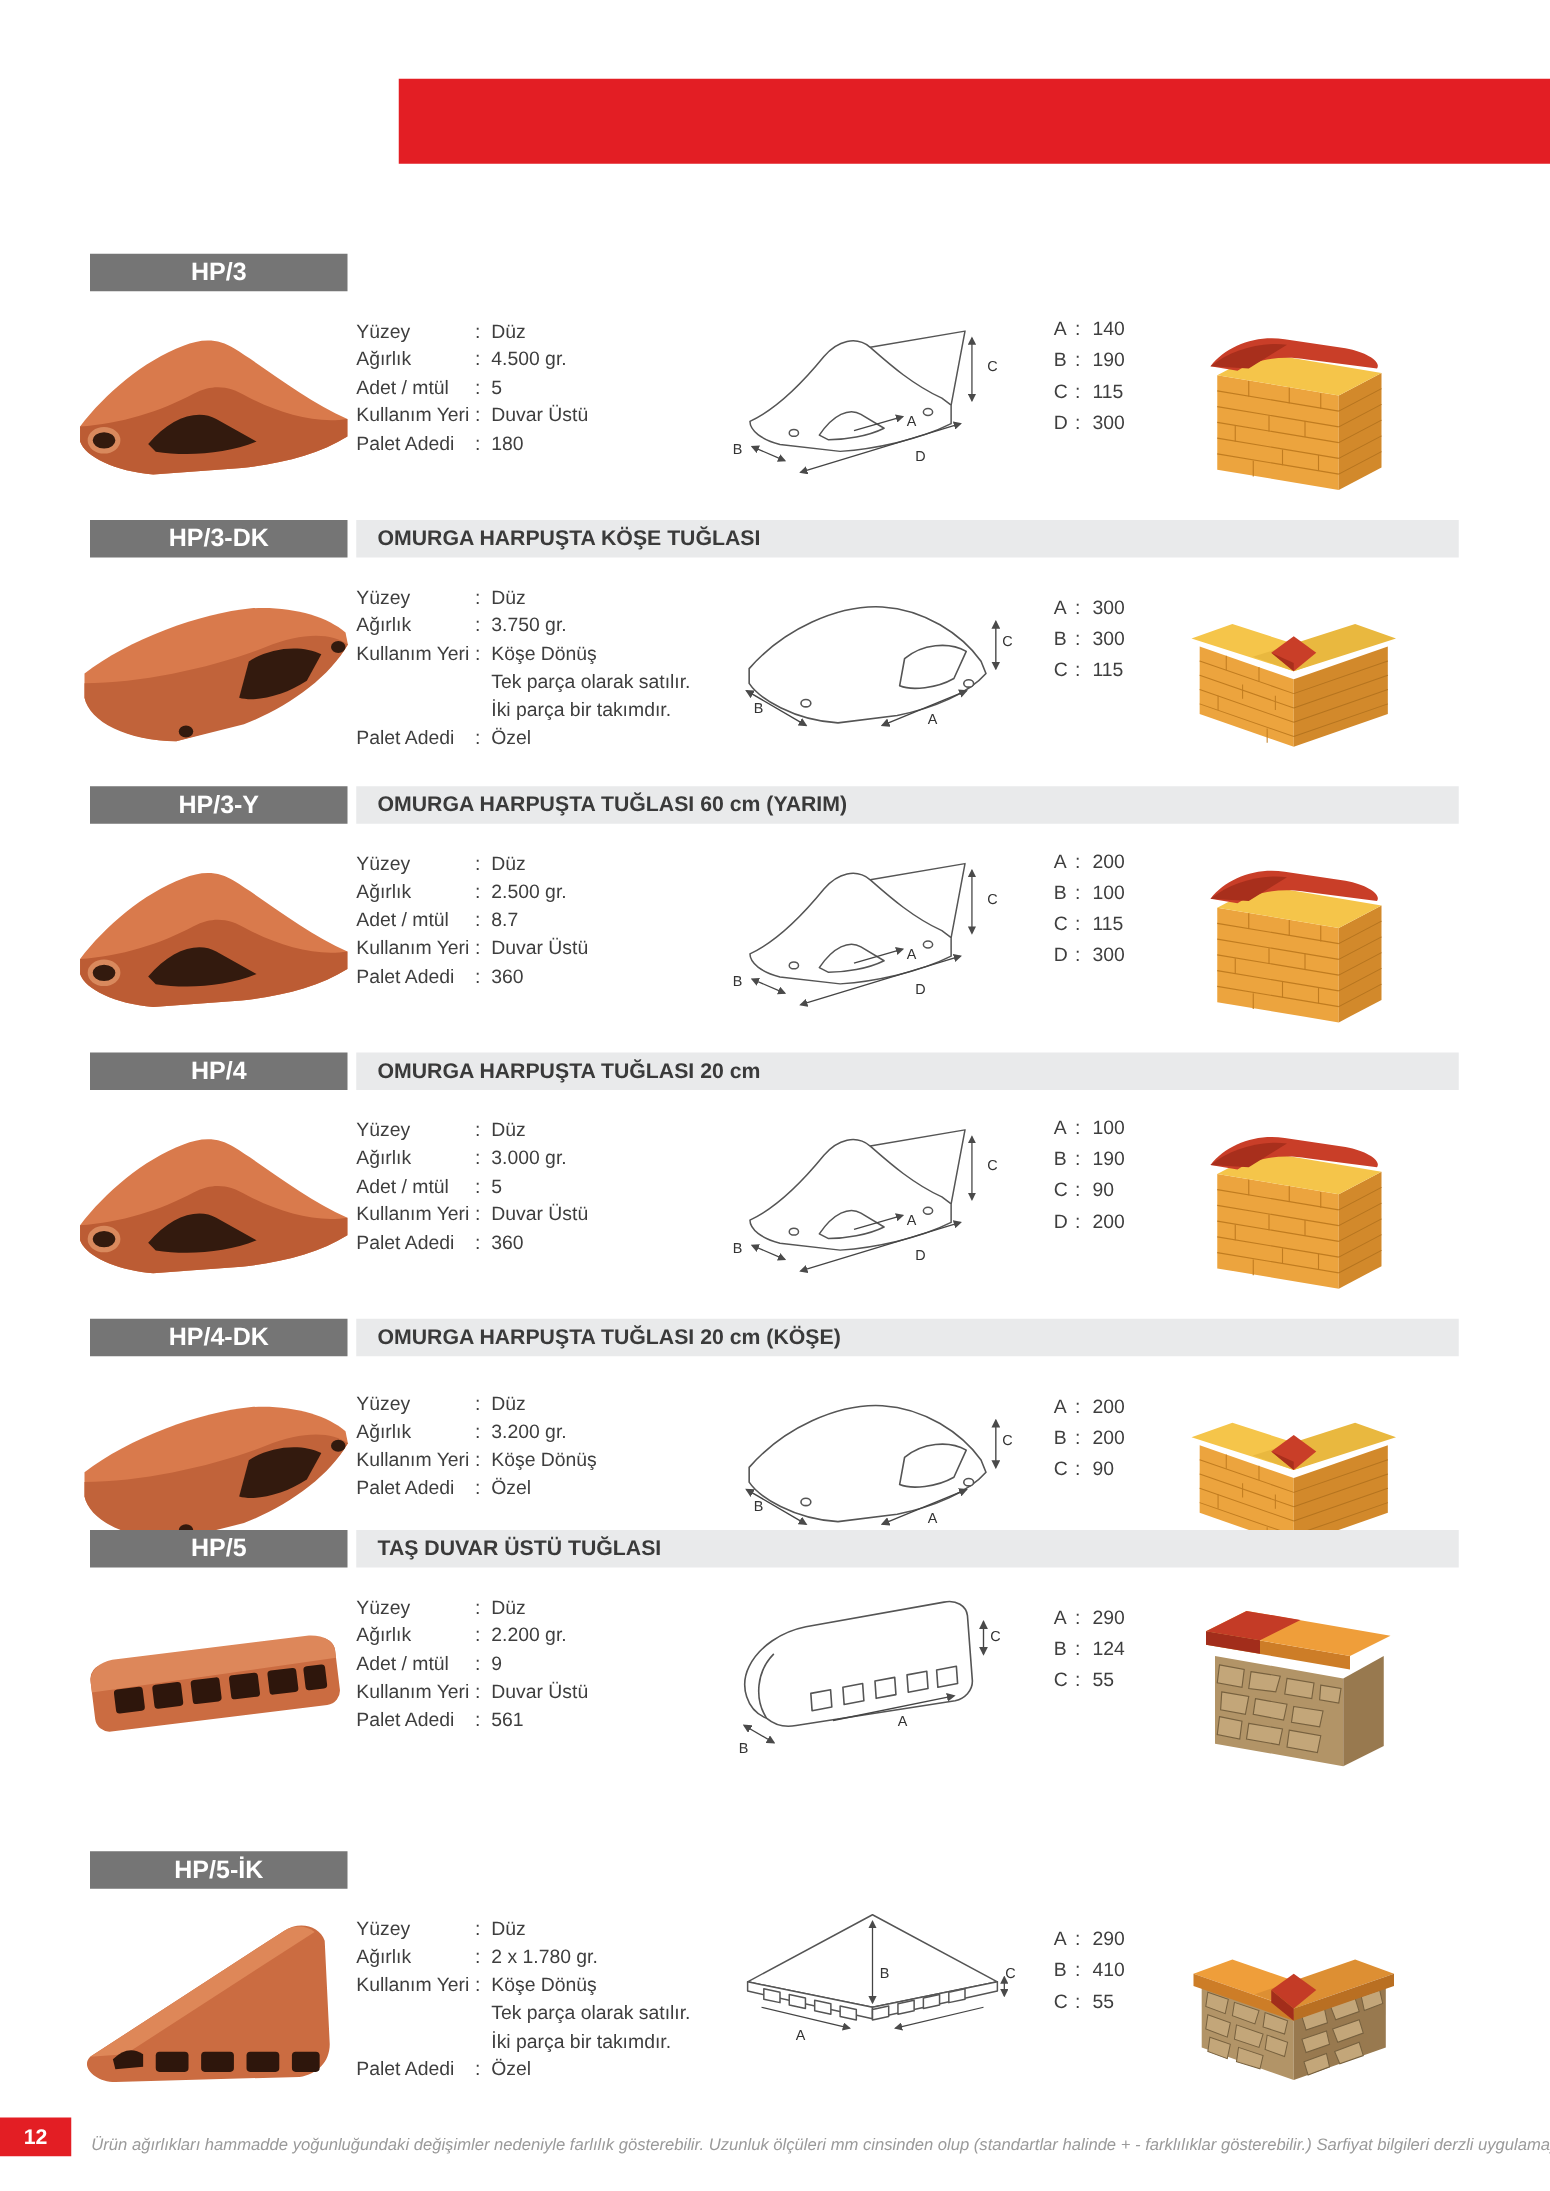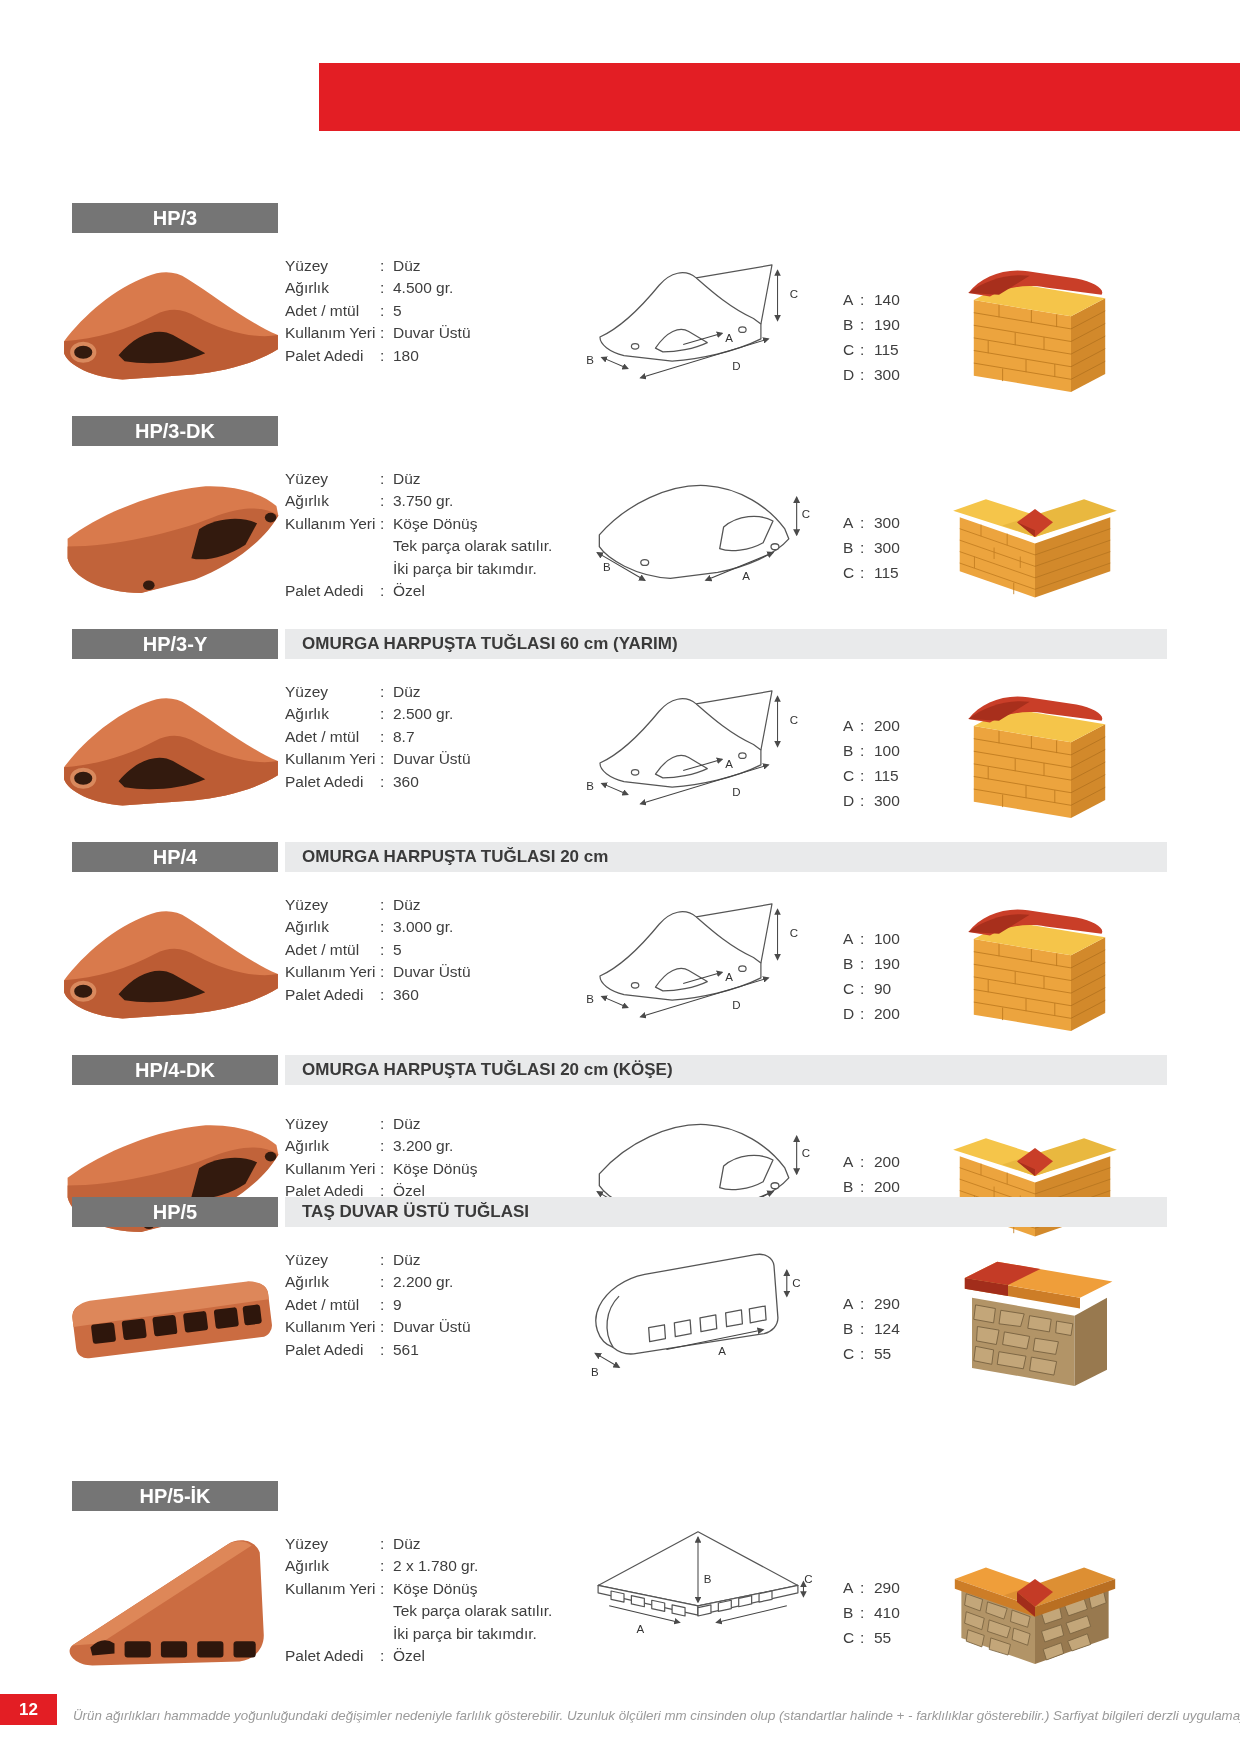--- a/index.html
+++ b/index.html
@@ -14,21 +14,21 @@
              box-sizing:border-box;white-space:nowrap;}
   .photo{position:absolute;left:56px;top:34px;width:232px;height:168px;}
   .photo svg,.drawing svg,.wall svg{width:100%;height:100%;display:block;}
   .specs{position:absolute;left:285px;top:52px;font-size:15.5px;}
   .specs.rows-4{top:58px;}
   .spec-row{height:22.4px;line-height:22.4px;white-space:nowrap;}
   .spec-label{display:inline-block;width:95px;}
   .spec-colon{display:inline-block;width:13px;}
   .drawing{position:absolute;left:578px;top:36px;width:240px;height:148px;}
   .dw-letter{position:absolute;font-size:11.5px;color:#333;transform:translate(-50%,-50%);}
-  .dims{position:absolute;left:843px;top:48px;font-size:15.5px;margin-top:36px;}
+  .dims{position:absolute;left:843px;top:48px;font-size:15.5px;}
   .dims.rows-3{top:58px;}
   .dim-row{height:25px;line-height:25px;white-space:nowrap;}
   .dim-label{display:inline-block;width:17px;}
   .dim-colon{display:inline-block;width:14px;}
   .wall{position:absolute;left:945px;top:16px;width:180px;height:182px;}
   .page-num-box{position:absolute;left:0;top:1694px;width:57px;height:31px;background:#e31e24;
                 color:#fff;font-weight:700;font-size:17px;line-height:31px;text-align:center;}
   .footer-note{position:absolute;left:73px;top:1708px;width:1150px;font-size:13.3px;
                font-style:italic;color:#9a9a9a;white-space:nowrap;}
   .symlib{position:absolute;width:0;height:0;overflow:hidden;}
@@ -234,20 +234,21 @@
       </div>
     <div class="wall">
         <svg>
           <use width="100%" height="100%" href="#wl-brick" xlink:href="#wl-brick"></use>
         </svg>
       </div>
   </div>
 
   <div class="section" style="top:416px">
     <div class="code-box">HP/3-DK</div>
+    <div class="title-bar">OMURGA HARPUŞTA KÖŞE TUĞLASI</div>
     <div class="photo">
         <svg>
           <use width="100%" height="100%" href="#ph-corner" xlink:href="#ph-corner"></use>
         </svg>
       </div>
     <div class="specs">
         <div class="spec-row"><span class="spec-label">Yüzey</span><span class="spec-colon">:</span><span class="spec-value">Düz</span></div>
         <div class="spec-row"><span class="spec-label">Ağırlık</span><span class="spec-colon">:</span><span class="spec-value">3.750 gr.</span></div>
         <div class="spec-row"><span class="spec-label">Kullanım Yeri</span><span class="spec-colon">:</span><span class="spec-value">Köşe Dönüş</span></div>
         <div class="spec-row"><span class="spec-label"></span><span class="spec-colon" style="visibility: hidden;">:</span><span class="spec-value">Tek parça olarak satılır.</span></div>
@@ -375,21 +376,21 @@
         <div class="dim-row"><span class="dim-label">B</span><span class="dim-colon">:</span><span class="dim-value">200</span></div>
         <div class="dim-row"><span class="dim-label">C</span><span class="dim-colon">:</span><span class="dim-value">90</span></div>
       </div>
     <div class="wall">
         <svg>
           <use width="100%" height="100%" href="#wl-brick-corner" xlink:href="#wl-brick-corner"></use>
         </svg>
       </div>
   </div>
 
-  <div class="section" style="top:1197px">
+  <div class="section" style="top:1224px">
     <div class="code-box">HP/5</div>
     <div class="title-bar">TAŞ DUVAR ÜSTÜ TUĞLASI</div>
     <div class="photo">
         <svg>
           <use width="100%" height="100%" href="#ph-flat" xlink:href="#ph-flat"></use>
         </svg>
       </div>
     <div class="specs">
         <div class="spec-row"><span class="spec-label">Yüzey</span><span class="spec-colon">:</span><span class="spec-value">Düz</span></div>
         <div class="spec-row"><span class="spec-label">Ağırlık</span><span class="spec-colon">:</span><span class="spec-value">2.200 gr.</span></div>

